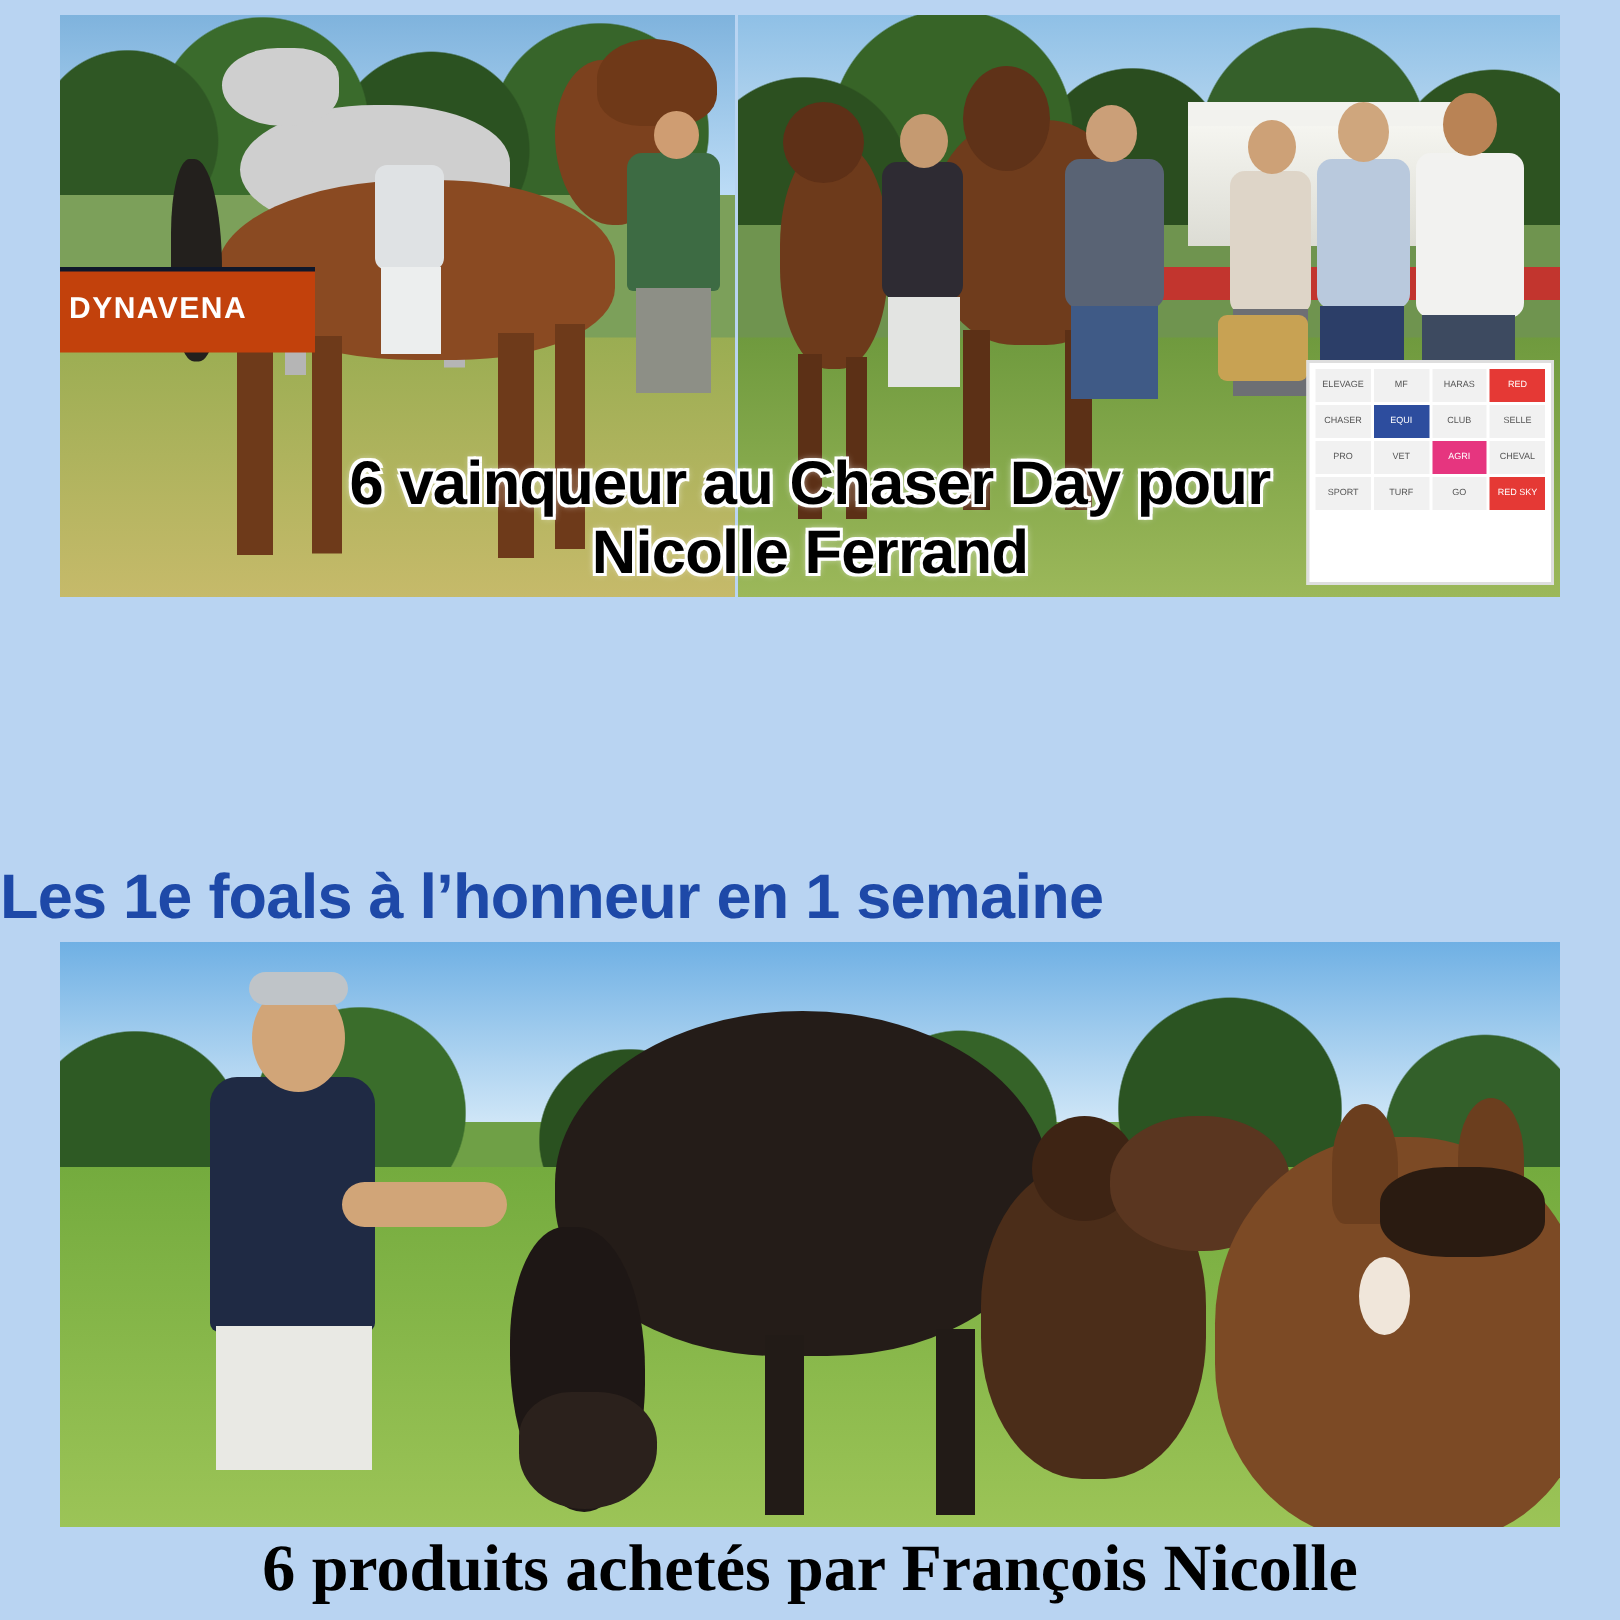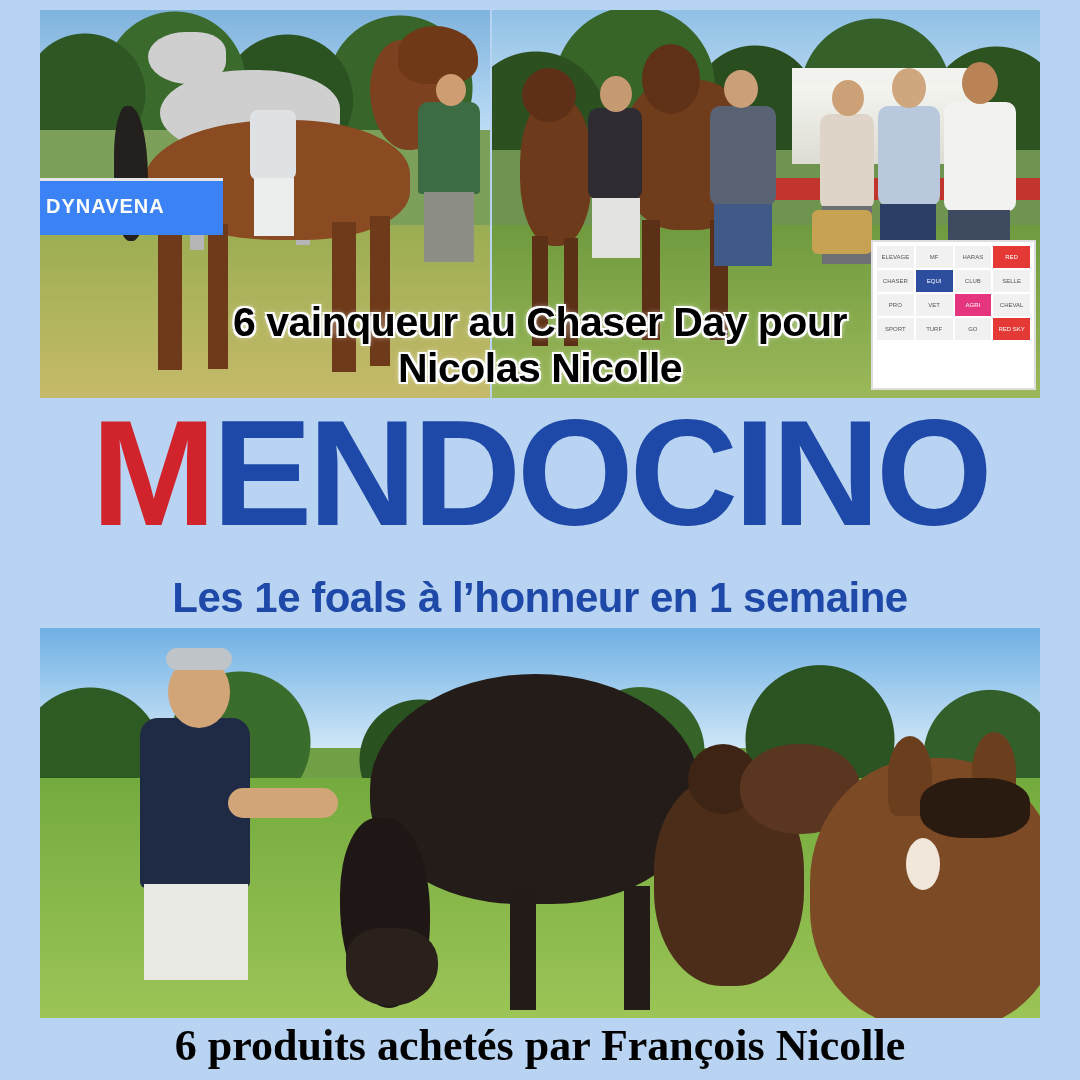--- a/index.html
+++ b/index.html
@@ -77,23 +77,23 @@
     background:
       radial-gradient(circle at 10% 70%, #2f5724 0 60px, transparent 61px),
       radial-gradient(circle at 30% 60%, #3a6b2c 0 70px, transparent 71px),
       radial-gradient(circle at 55% 75%, #2b5221 0 65px, transparent 66px),
       radial-gradient(circle at 80% 65%, #37652a 0 72px, transparent 73px),
       linear-gradient(#7fb3dd, #bcdcf6);
   }
   .tl-banner {
     position: absolute;
     left: 0; top: 168px;
-    width: 183px; height: 54px;
-    background: #3b82f6;
-    border-top: 3px solid #e5e5e5;
+    width: 170px; height: 54px;
+    background: #c2410c;
+    border-top: 3px solid #0f172a;
   }
   .tl-banner-text {
     color: #fff;
     font-weight: bold;
     font-size: 20px;
     letter-spacing: 1px;
     padding: 14px 6px;
     white-space: nowrap;
     overflow: hidden;
   }
@@ -225,21 +225,21 @@
     line-height: 1;
     letter-spacing: -4px;
     color: #1e49a8;
     white-space: nowrap;
   }
   .title-main .first-letter { color: #d0232b; }
   .tagline {
     position: absolute;
     left: 0; right: 0;
     top: 574px;
-    text-align: center;
+    text-align: left;
     font-size: 42px;
     font-weight: bold;
     color: #1e49a8;
     letter-spacing: -0.5px;
   }
   .footer-text {
     position: absolute;
     left: 0; right: 0;
     top: 1020px;
     text-align: center;
@@ -342,24 +342,23 @@
       <div class="sponsor-cell">CHEVAL</div>
       <div class="sponsor-cell">SPORT</div>
       <div class="sponsor-cell">TURF</div>
       <div class="sponsor-cell">GO</div>
       <div class="sponsor-cell red">RED SKY</div>
     </div>
   </div>
 
   <div class="headline-sub">
     <div>6 vainqueur au Chaser Day pour</div>
-    <div>Nicolas Nicolle</div>
+    <div>Nicolle Ferrand</div>
   </div>
 
-  <div class="title-main"><span class="first-letter">M</span><span>ENDOCINO</span></div>
 
   <div class="tagline">Les 1e foals à l’honneur en 1 semaine</div>
 
   <div class="photo-bottom">
     <div class="sky bt-sky"></div>
     <div class="treeline bt-trees"></div>
     <div class="field bt-field green"></div>
 
     <div class="person" style="left:100px; top:90px; width:110px; height:170px; background:#1f2a44; border-radius:18px 18px 6px 6px;"></div>
     <div class="blob" style="left:128px; top:28px; width:62px; height:72px; background:#d1a578;"></div>

